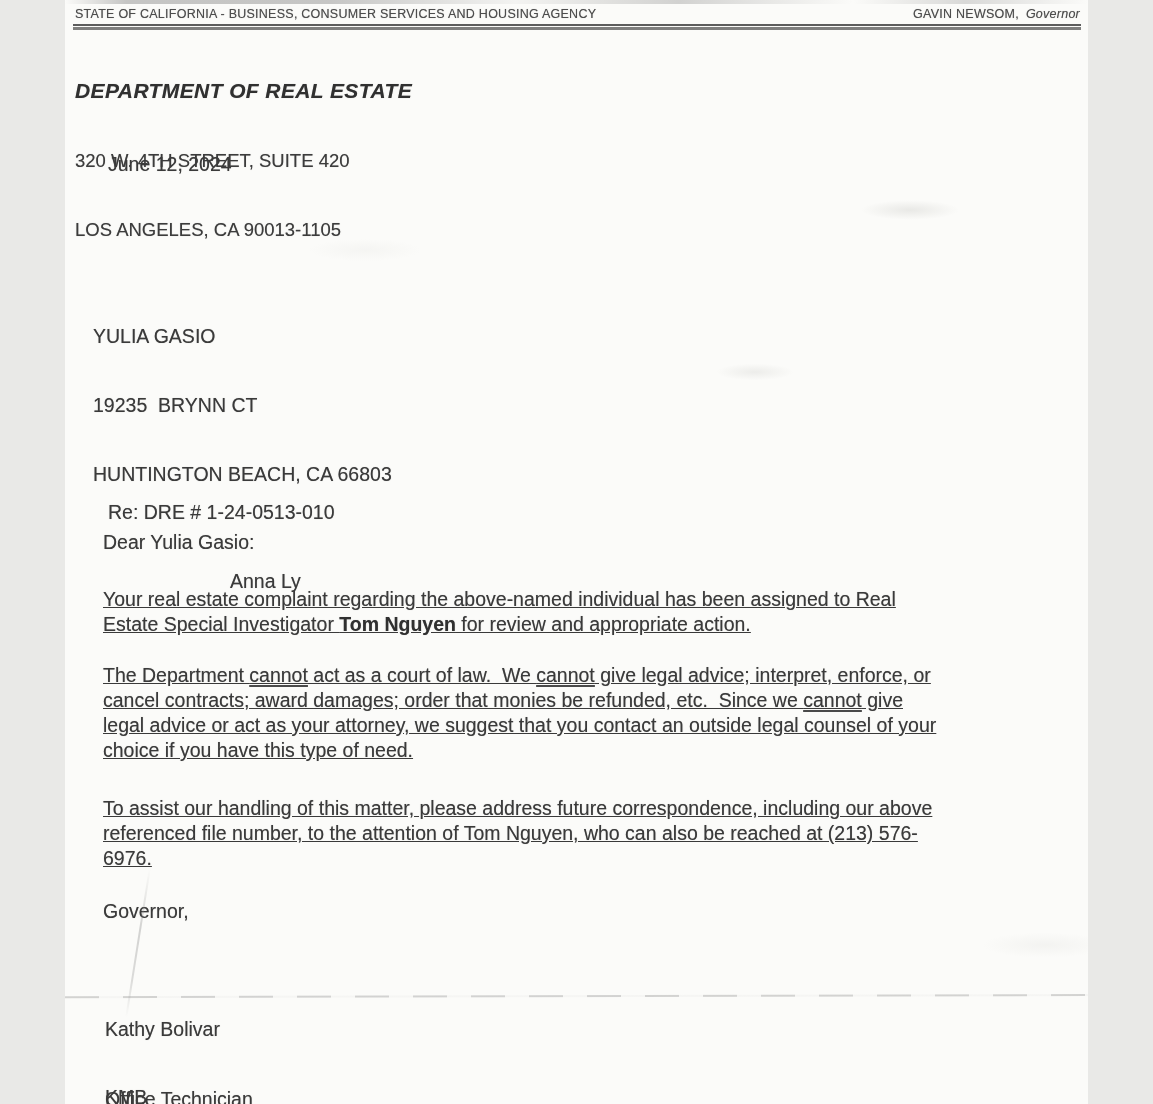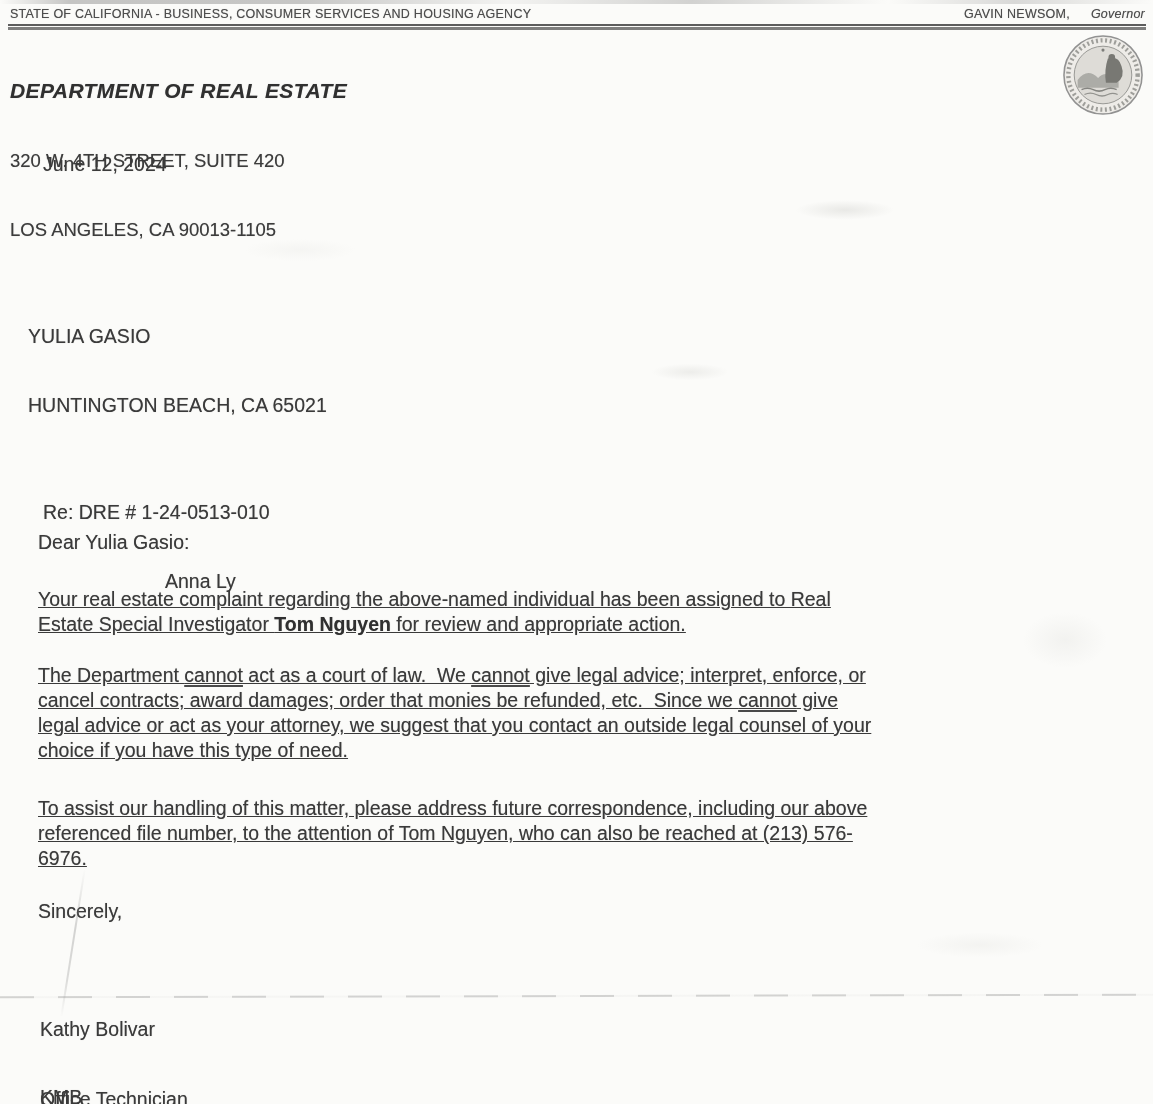--- a/index.html
+++ b/index.html
@@ -4,42 +4,42 @@
 <title>Scanned Letter</title>
 <style>
   :root{
     --paper:#fbfbf9;
     --ink:#3a3a3a;
     --ink-light:#4d4d4d;
   }
   html,body{margin:0;padding:0;background:#e9e9e7;}
   .page{
     position:relative;
-    width:1153px;height:1104px;
+    width:1023px;height:1104px;
     margin:0 auto;
     overflow:hidden;
     font-family:"Liberation Sans","DejaVu Sans",sans-serif;
     color:var(--ink);
     background:
       radial-gradient(70px 14px at 845px 210px, rgba(185,185,180,.28), transparent 70%),
       radial-gradient(55px 12px at 690px 372px, rgba(185,185,180,.22), transparent 70%),
       radial-gradient(60px 40px at 1065px 640px, rgba(195,195,190,.16), transparent 70%),
       radial-gradient(80px 16px at 300px 250px, rgba(200,200,195,.12), transparent 70%),
       radial-gradient(90px 18px at 980px 945px, rgba(195,195,190,.14), transparent 70%),
       var(--paper);
     text-shadow:0 0 .7px rgba(70,70,70,.55);
   }
   
   .agency-row{
     position:absolute;left:10px;right:8px;top:7px;
     display:flex;justify-content:space-between;align-items:baseline;
     font-size:12.5px;letter-spacing:.25px;color:var(--ink-light);
     white-space:pre;
   }
-  .governor-name{margin-right:21px;}
+  .governor-name{margin-right:7px;}
   .governor-title{font-style:italic;}
   .rule{position:absolute;left:8px;right:7px;top:24px;}
   .rule-a{height:2px;background:#5d5d5d;}
   .rule-b{height:3px;background:#7f7f7e;margin-top:1px;}
   .dept-block{position:absolute;left:10px;top:33px;line-height:23px;font-size:18.5px;color:#3c3c3c;white-space:pre;}
   .dept-name{font-size:21px;font-weight:bold;letter-spacing:.4px;color:#303030;margin-bottom:1px;font-style:italic;}
   .seal{position:absolute;left:1062px;top:34px;filter:blur(.4px);opacity:.92;}
   
   .abs{position:absolute;white-space:pre;}
   .date{left:43px;top:153px;font-size:19.5px;}
@@ -110,33 +110,34 @@
     <circle cx="51" cy="24" r="3.4" fill="#6d6d68"></circle>
     <path d="M20 57 q6 -3 12 0 q6 3 12 0 q6 -3 12 0" stroke="#7c7c77" fill="none" stroke-width="1.6"></path>
     <path d="M23 62 q6 -3 12 0 q6 3 12 0 q5 -2.5 10 0" stroke="#8a8a85" fill="none" stroke-width="1.3"></path>
     <circle cx="42" cy="16.5" r="1.6" fill="#737370"></circle>
   </svg>
 
   <div class="abs date">June 12, 2024</div>
 
   <div class="abs recipient">
     <div>YULIA GASIO</div>
-    <div>HUNTINGTON BEACH, CA 65021</div>
+    <div>19235  BRYNN CT</div>
+    <div>HUNTINGTON BEACH, CA 66803</div>
   </div>
 
   <div class="abs re-block">
     <div>Re: DRE # 1-24-0513-010</div>
     <div class="re-subject">Anna Ly</div>
   </div>
 
   <div class="abs salutation">Dear Yulia Gasio:</div>
 
   <div class="abs body-text"><div class="para"><div class="line">Your real estate complaint regarding the above-named individual has been assigned to Real</div><div class="line">Estate Special Investigator <b>Tom Nguyen</b> for review and appropriate action.</div></div><div class="para"><div class="line">The Department <span class="u">cannot</span> act as a court of law.  We <span class="u">cannot</span> give legal advice; interpret, enforce, or</div><div class="line">cancel contracts; award damages; order that monies be refunded, etc.  Since we <span class="u">cannot</span> give</div><div class="line">legal advice or act as your attorney, we suggest that you contact an outside legal counsel of your</div><div class="line">choice if you have this type of need.</div></div><div class="para"><div class="line">To assist our handling of this matter, please address future correspondence, including our above</div><div class="line">referenced file number, to the attention of Tom Nguyen, who can also be reached at (213) 576-</div><div class="line">6976.</div></div></div>
 
-  <div class="abs closing">Sincerely,</div>
+  <div class="abs closing">Governor,</div>
 
   <div class="abs sig-block">
     <div>Kathy Bolivar</div>
     <div>Office Technician</div>
     
   </div>
 
   <div class="abs initials">KMB</div>
 
   <div class="scanline"></div>

